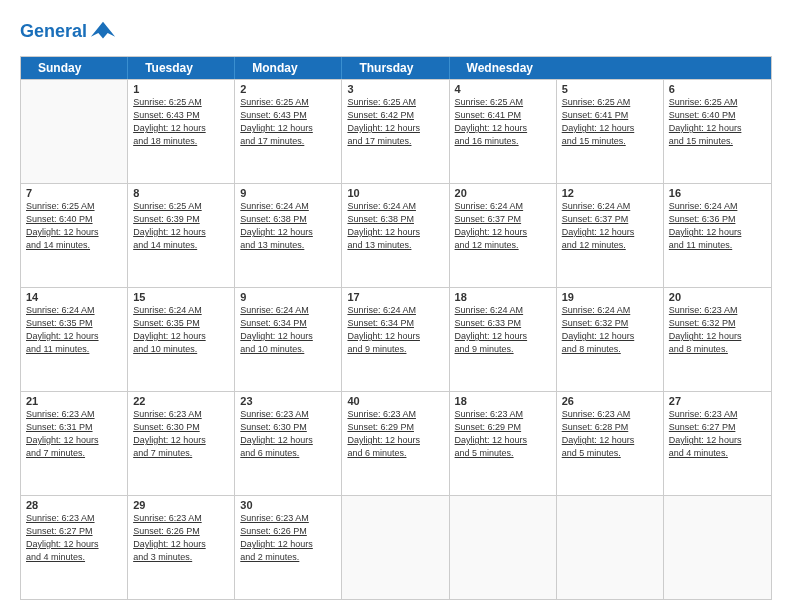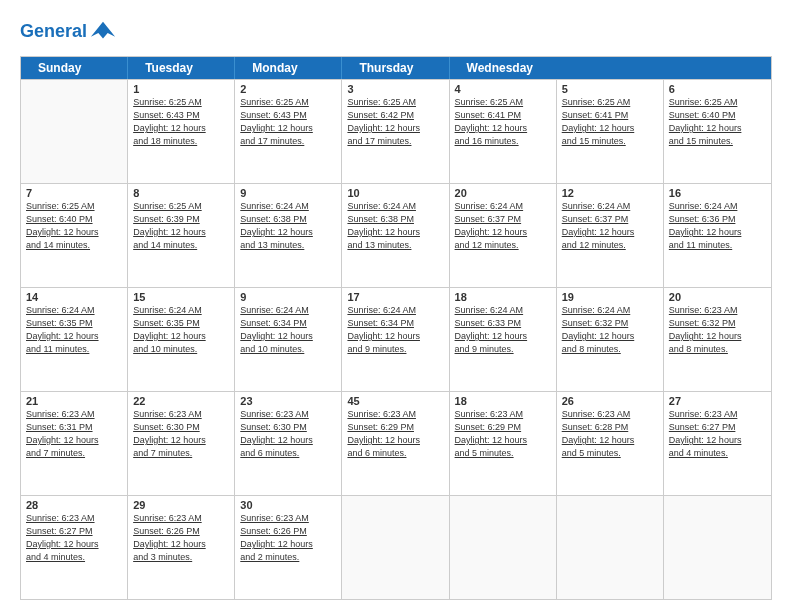--- a/index.html
+++ b/index.html
@@ -303,21 +303,21 @@
 and 7 minutes.</div>
           </div>
           <div class="cal-cell">
             <div class="day-num">23</div>
             <div class="day-info" style="white-space: pre-line;">Sunrise: 6:23 AM
 Sunset: 6:30 PM
 Daylight: 12 hours
 and 6 minutes.</div>
           </div>
           <div class="cal-cell">
-            <div class="day-num">45</div>
+            <div class="day-num">40</div>
             <div class="day-info" style="white-space: pre-line;">Sunrise: 6:23 AM
 Sunset: 6:29 PM
 Daylight: 12 hours
 and 6 minutes.</div>
           </div>
           <div class="cal-cell">
             <div class="day-num">18</div>
             <div class="day-info" style="white-space: pre-line;">Sunrise: 6:23 AM
 Sunset: 6:29 PM
 Daylight: 12 hours

